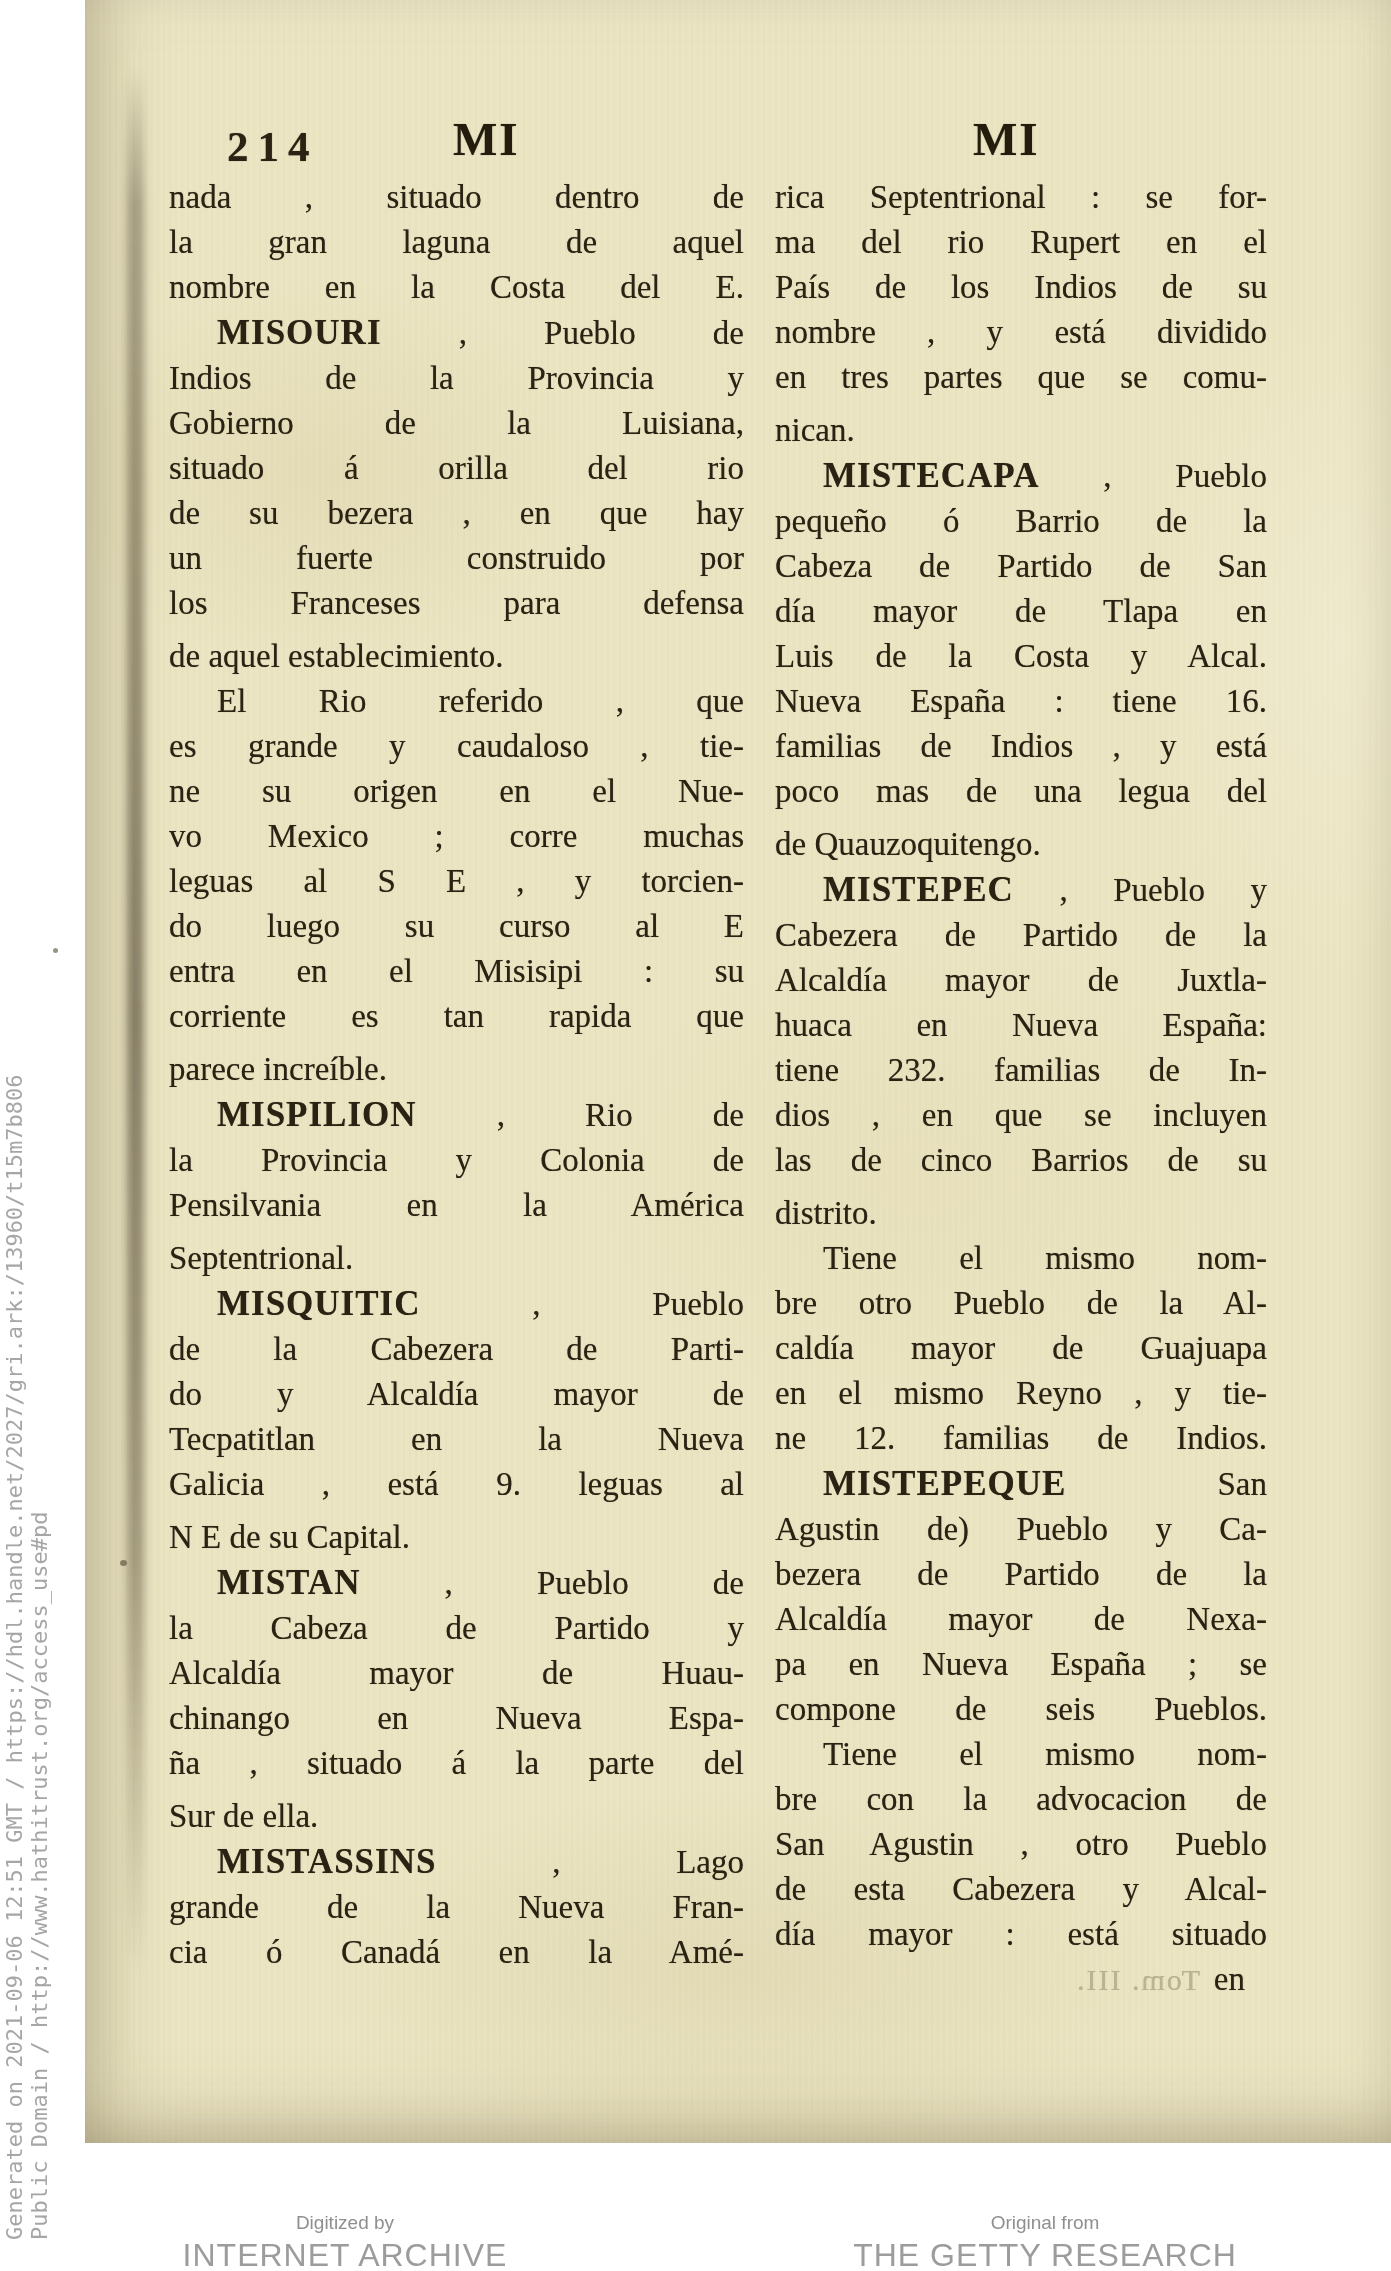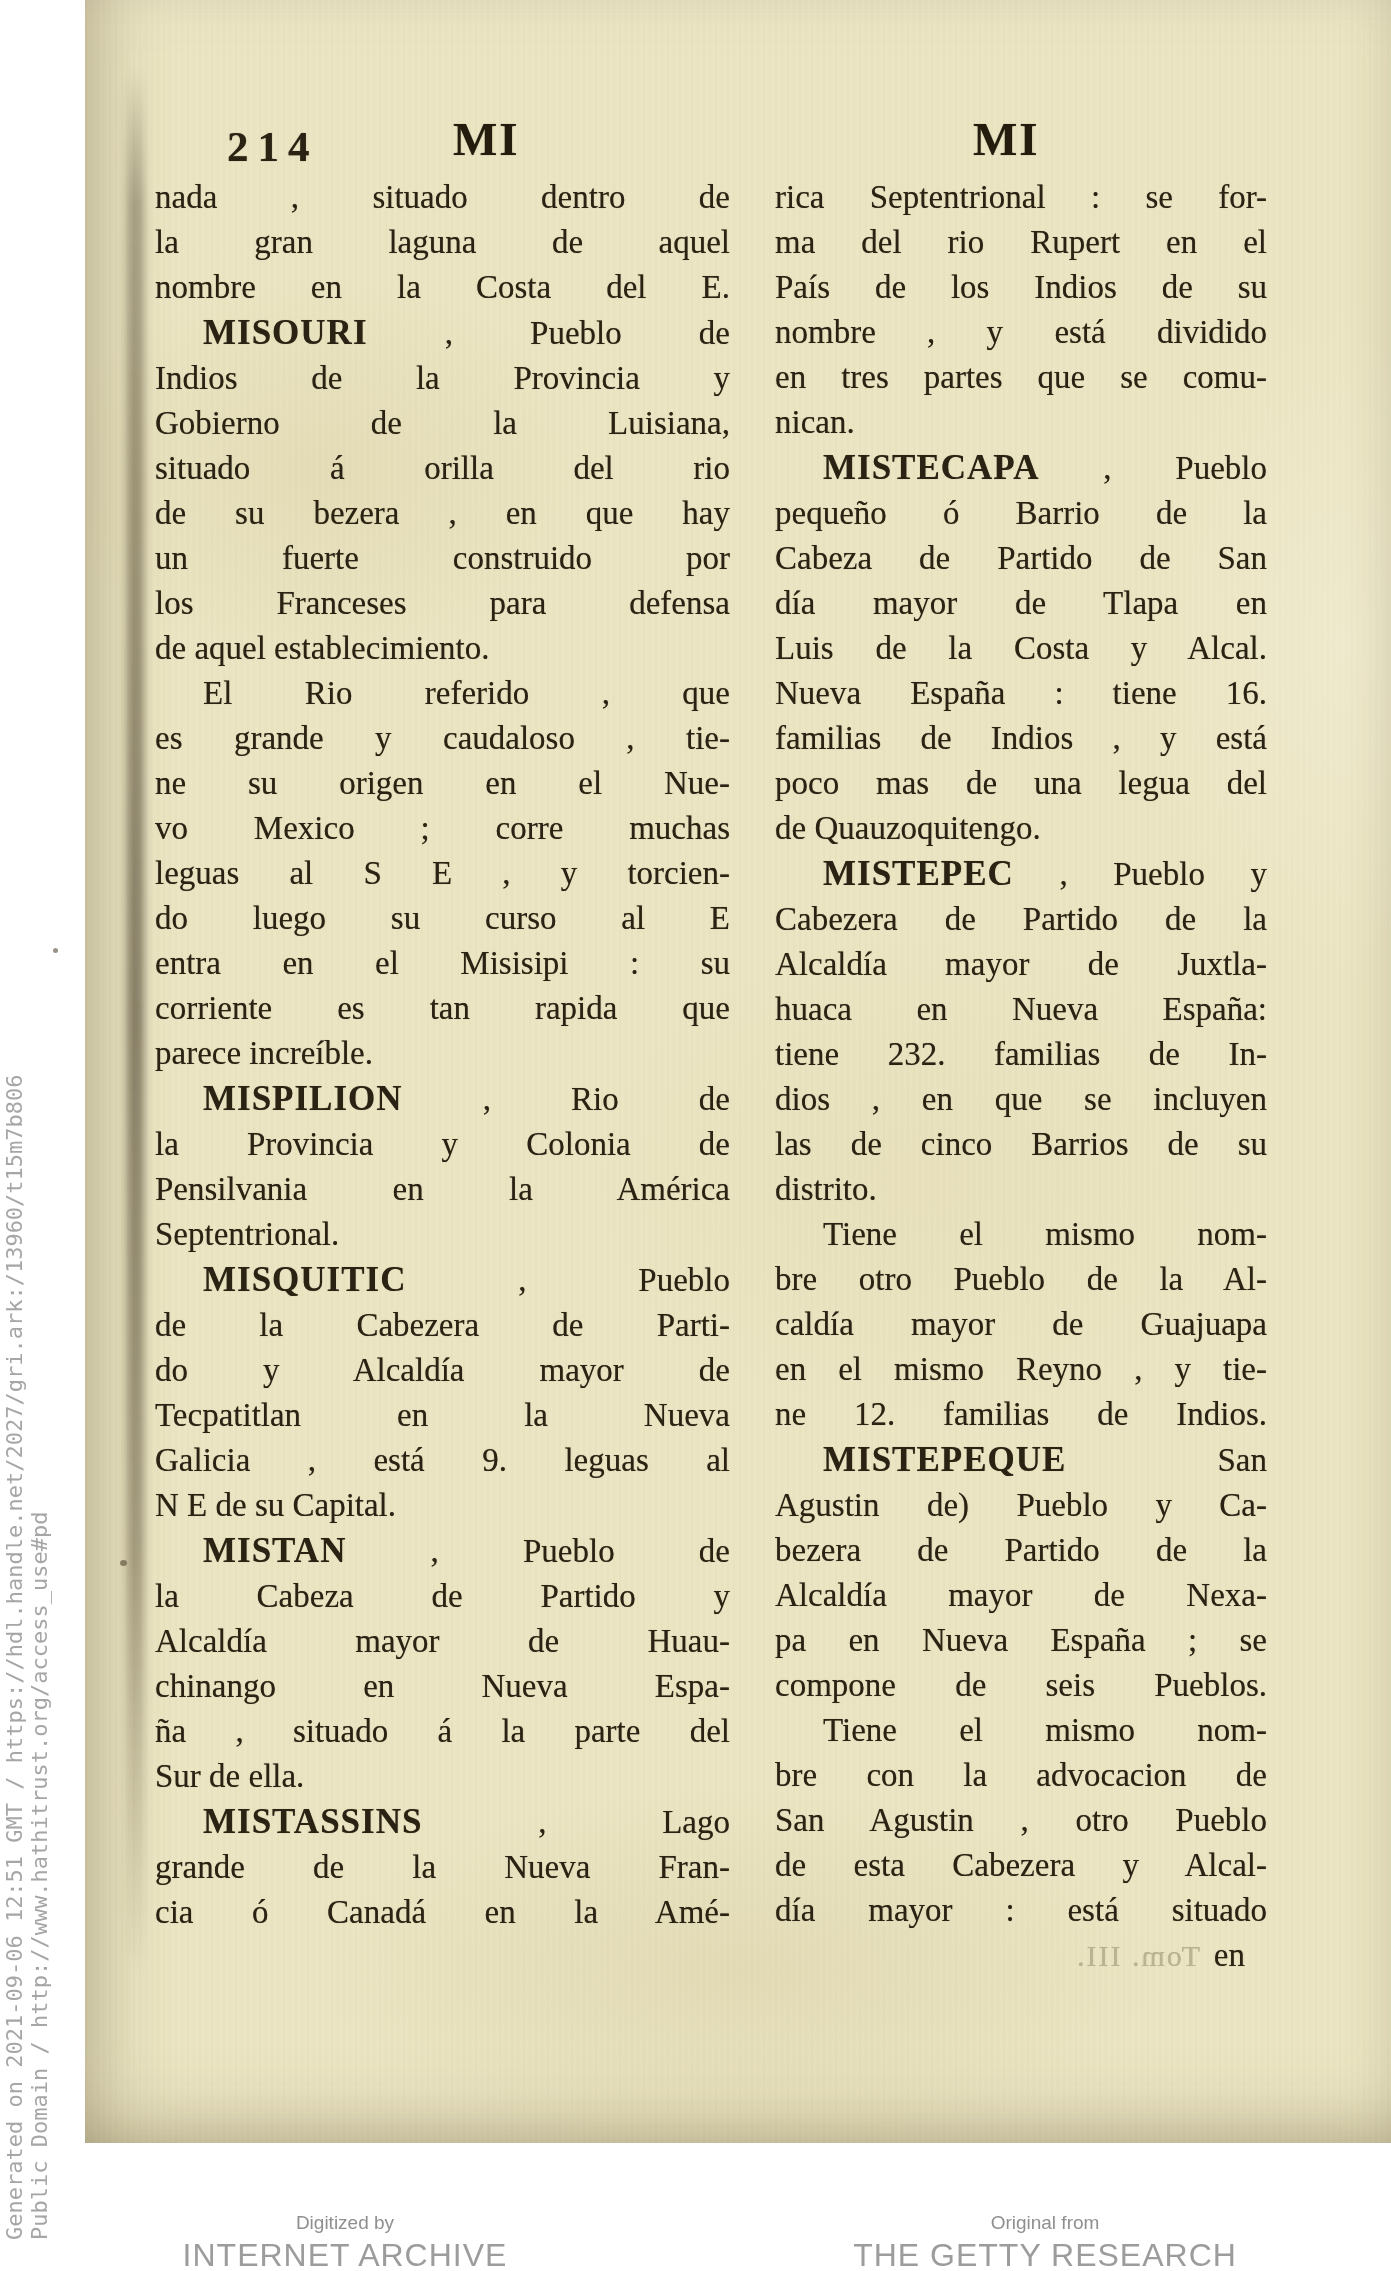--- a/index.html
+++ b/index.html
@@ -50,25 +50,25 @@
     text-shadow:0 0 1px rgba(42,34,18,.6);
     text-align:center;
   }
   .running-head.left{left:368px;}
   .running-head.right{left:888px;}
   .col{
     position:absolute;top:175px;
     font-size:33px;line-height:45px;color:#2a2212;
     text-shadow:0 0 .7px rgba(42,34,18,.5);
   }
-  .col-left{left:70px;width:575px;}
+  .col-left{left:84px;width:575px;}
   .col-right{left:690px;width:492px;}
   .line{text-align:justify;text-align-last:justify;white-space:normal;}
   .line.indent{padding-left:48px;}
-  .line.no-just{text-align:center;text-align-last:left;}
+  .line.no-just{text-align:center;text-align-last:left;margin-top:8px;}
   .line .hw{font-weight:bold;font-size:35px;letter-spacing:1px;}
   .line.catch{text-align:right;text-align-last:right;padding-right:22px;}
   .line.catch .ghost{
     display:inline-block;transform:scaleX(-1);
     color:#968d6c;opacity:.55;filter:blur(.6px);
     font-size:30px;margin-right:14px;letter-spacing:2px;
   }
   
   .wm{
     position:absolute;

